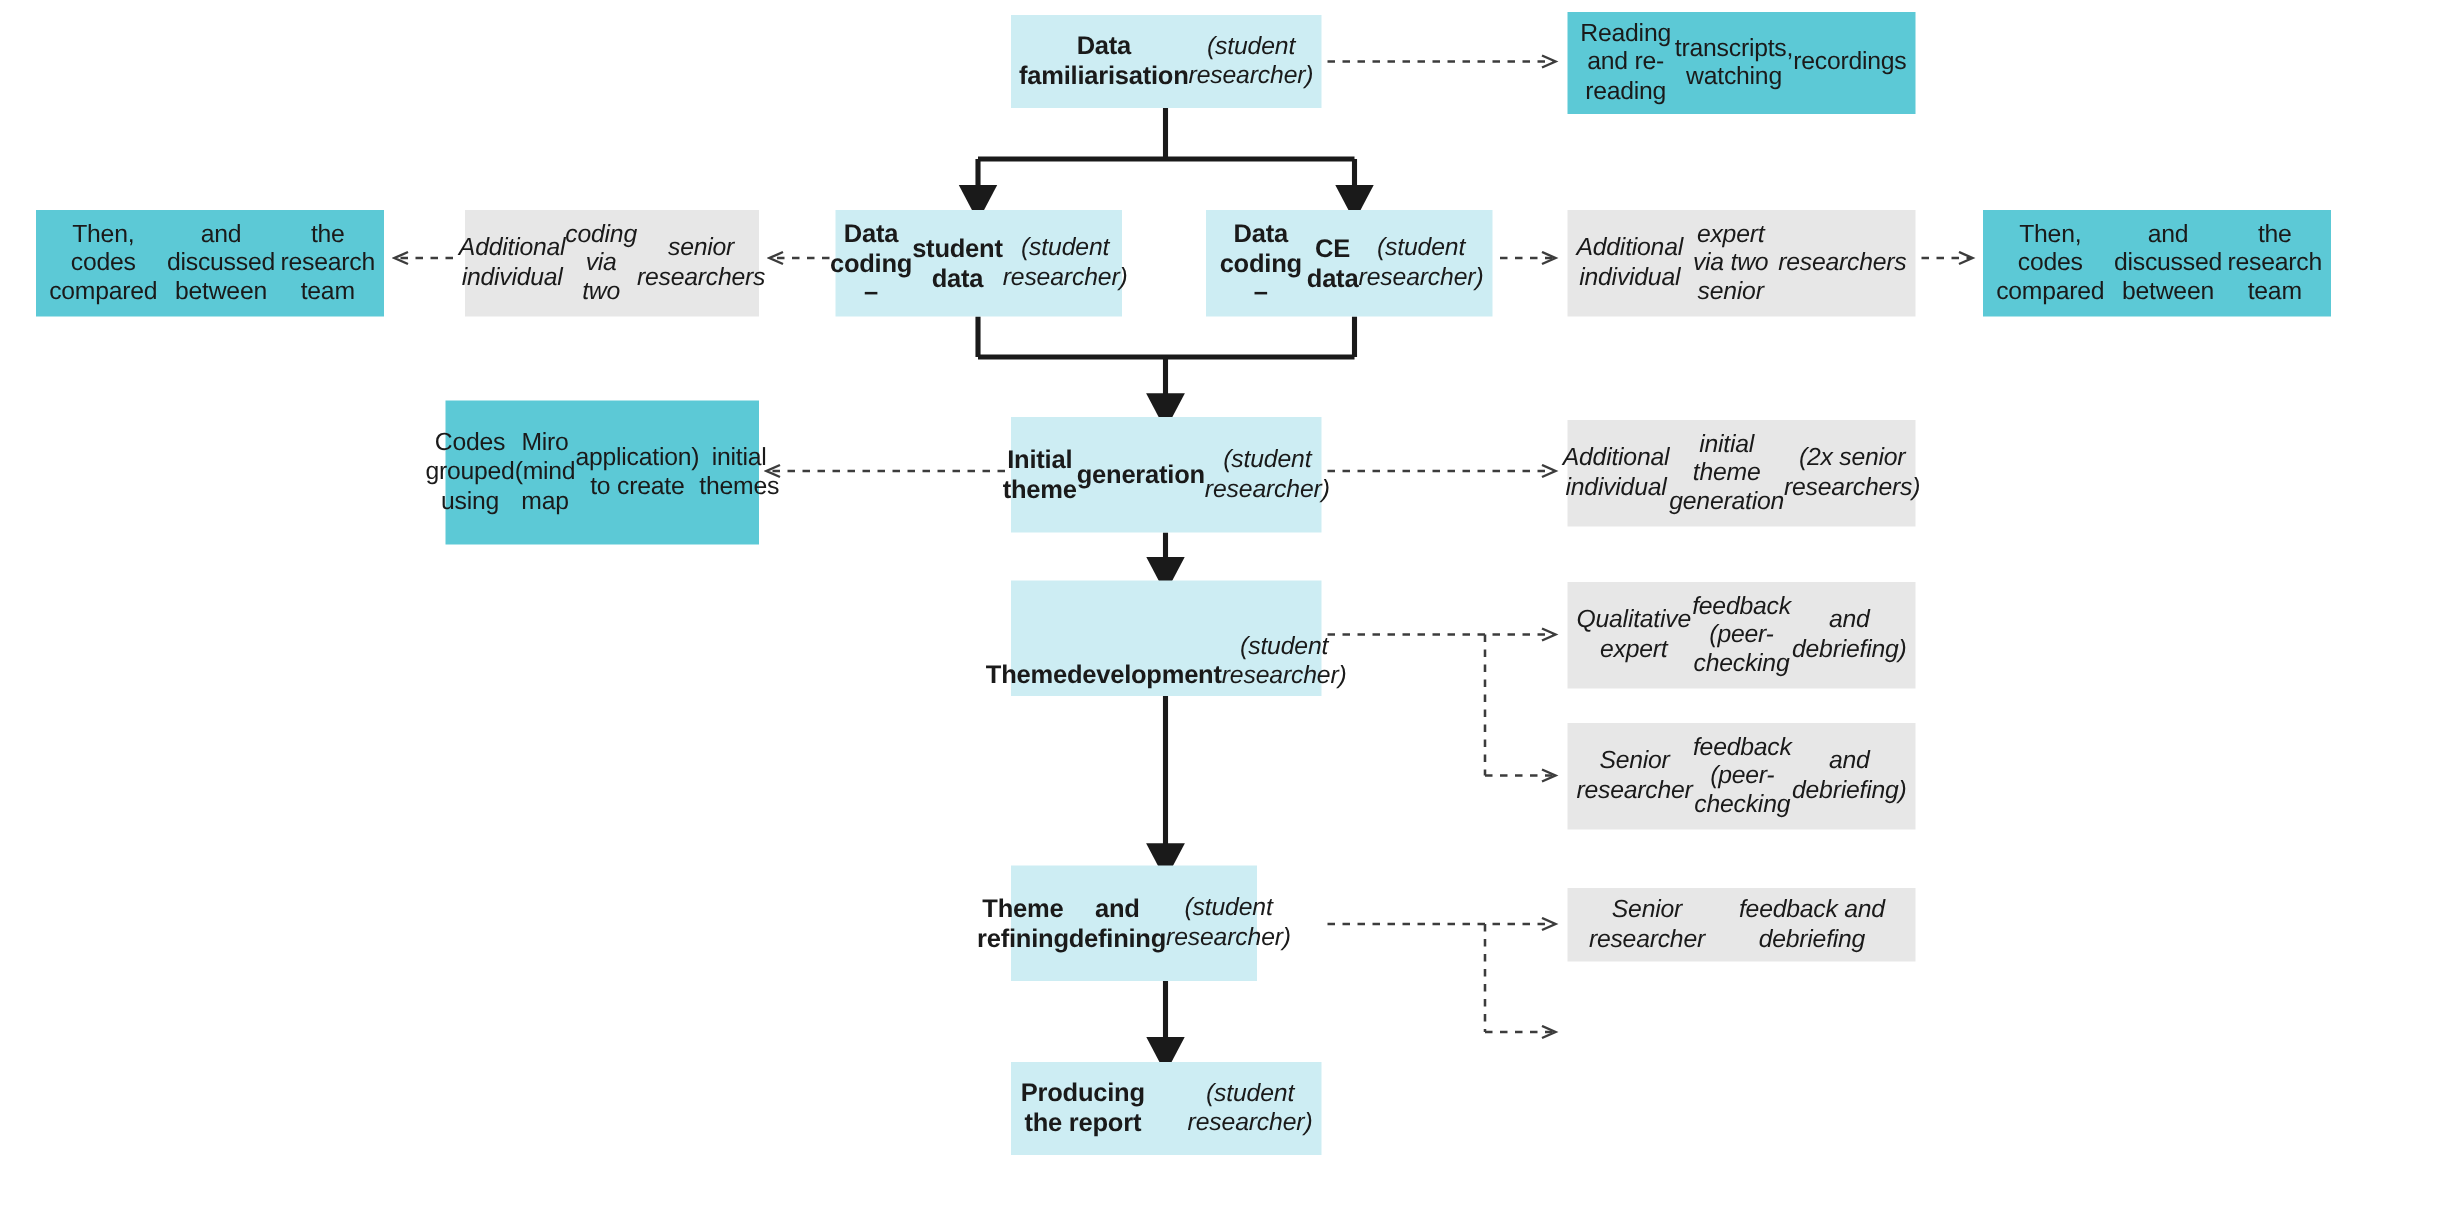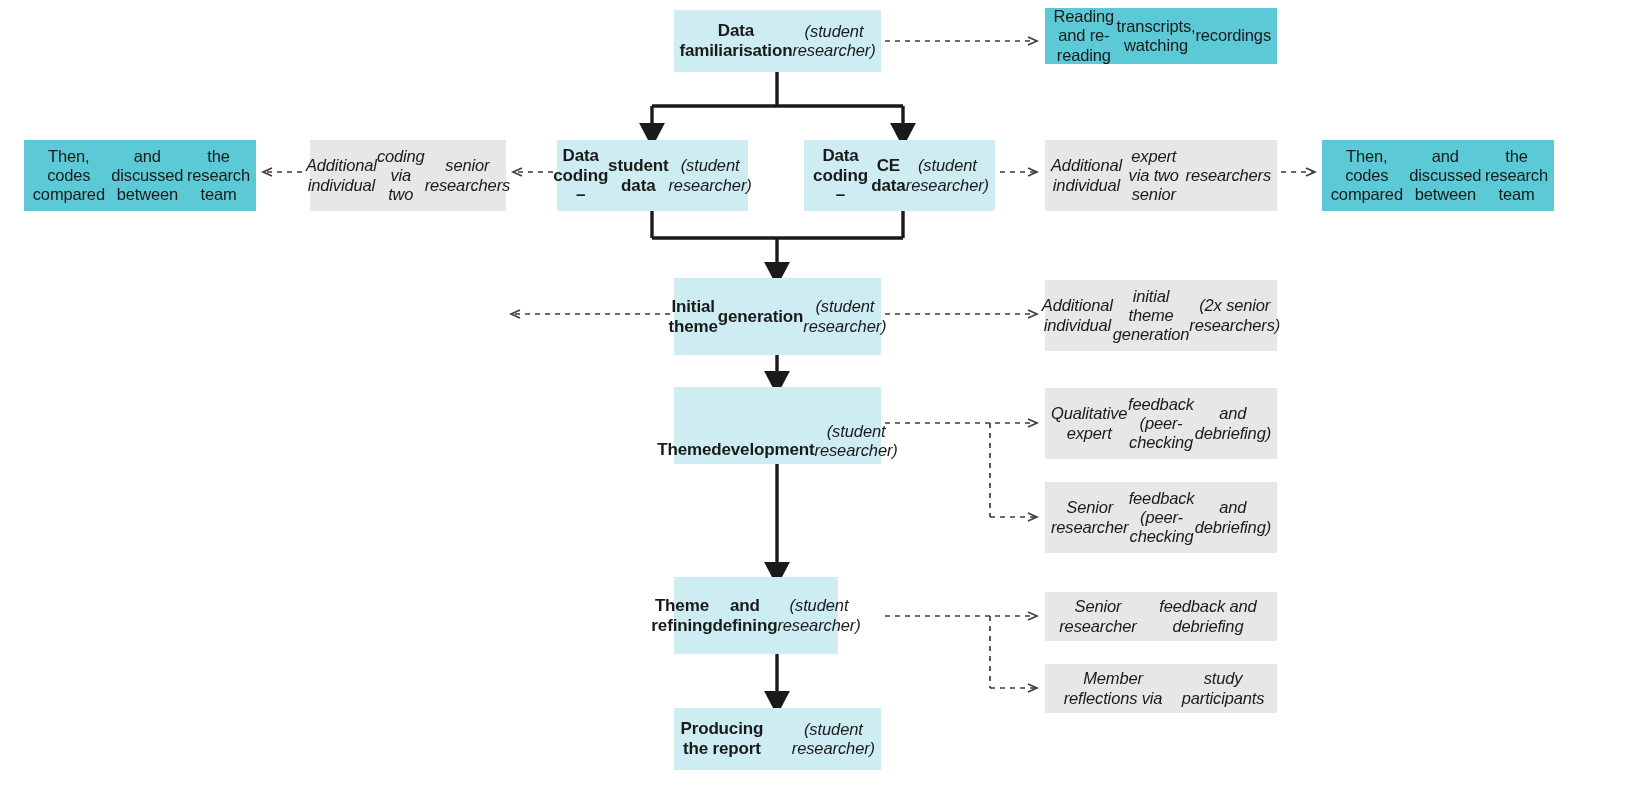--- a/index.html
+++ b/index.html
@@ -120,21 +120,21 @@
       <path d="M990,616 L990,688"></path>
       <path d="M990,688 L1036,688" marker-end="url(#openArrowR)"></path>
     </g>
   </svg>
 
   <div class="node blue" style="left:674px; top:10px; width:207px; height:62px;">
     <span class="ttl">Data familiarisation</span>
     <span class="sub">(student researcher)</span>
   </div>
 
-  <div class="node teal" style="left:1045px; top:8px; width:232px; height:56px;">
+  <div class="node teal" style="left:1045px; top:8px; width:232px; height:68px;">
     <span class="plain ln">Reading and re-reading</span>
     <span class="plain ln">transcripts, watching</span>
     <span class="plain ln">recordings</span>
   </div>
 
   <div class="node teal" style="left:24px; top:140px; width:232px; height:71px;">
     <span class="plain ln">Then, codes compared</span>
     <span class="plain ln">and discussed between</span>
     <span class="plain ln">the research team</span>
   </div>
@@ -162,20 +162,26 @@
     <span class="ital ln">expert via two senior</span>
     <span class="ital ln">researchers</span>
   </div>
 
   <div class="node teal" style="left:1322px; top:140px; width:232px; height:71px;">
     <span class="plain ln">Then, codes compared</span>
     <span class="plain ln">and discussed between</span>
     <span class="plain ln">the research team</span>
   </div>
 
+  <div class="node teal" style="left:297px; top:267px; width:209px; height:96px;">
+    <span class="plain ln">Codes grouped using</span>
+    <span class="plain ln">Miro (mind map</span>
+    <span class="plain ln">application) to create</span>
+    <span class="plain ln">initial themes</span>
+  </div>
 
   <div class="node blue" style="left:674px; top:278px; width:207px; height:77px;">
     <span class="ttl ln">Initial theme</span>
     <span class="ttl ln">generation</span>
     <span class="sub ln">(student researcher)</span>
   </div>
 
   <div class="node grey" style="left:1045px; top:280px; width:232px; height:71px;">
     <span class="ital ln">Additional individual</span>
     <span class="ital ln">initial theme generation</span>
@@ -204,23 +210,19 @@
     <span class="ttl ln">Theme refining</span>
     <span class="ttl ln">and defining</span>
     <span class="sub ln">(student researcher)</span>
   </div>
 
   <div class="node grey" style="left:1045px; top:592px; width:232px; height:49px;">
     <span class="ital ln">Senior researcher</span>
     <span class="ital ln">feedback and debriefing</span>
   </div>
 
-  <div class="node grey" style="left:1045px; top:664px; width:232px; height:49px;">
-    <span class="ital ln">Member reflections via</span>
-    <span class="ital ln">study participants</span>
-  </div>
 
   <div class="node blue" style="left:674px; top:708px; width:207px; height:62px;gap:28px;">
     <span class="ttl ln">Producing the report</span>
     <span class="sub ln">(student researcher)</span>
   </div>
 
 </div>
 
 </body></html>

